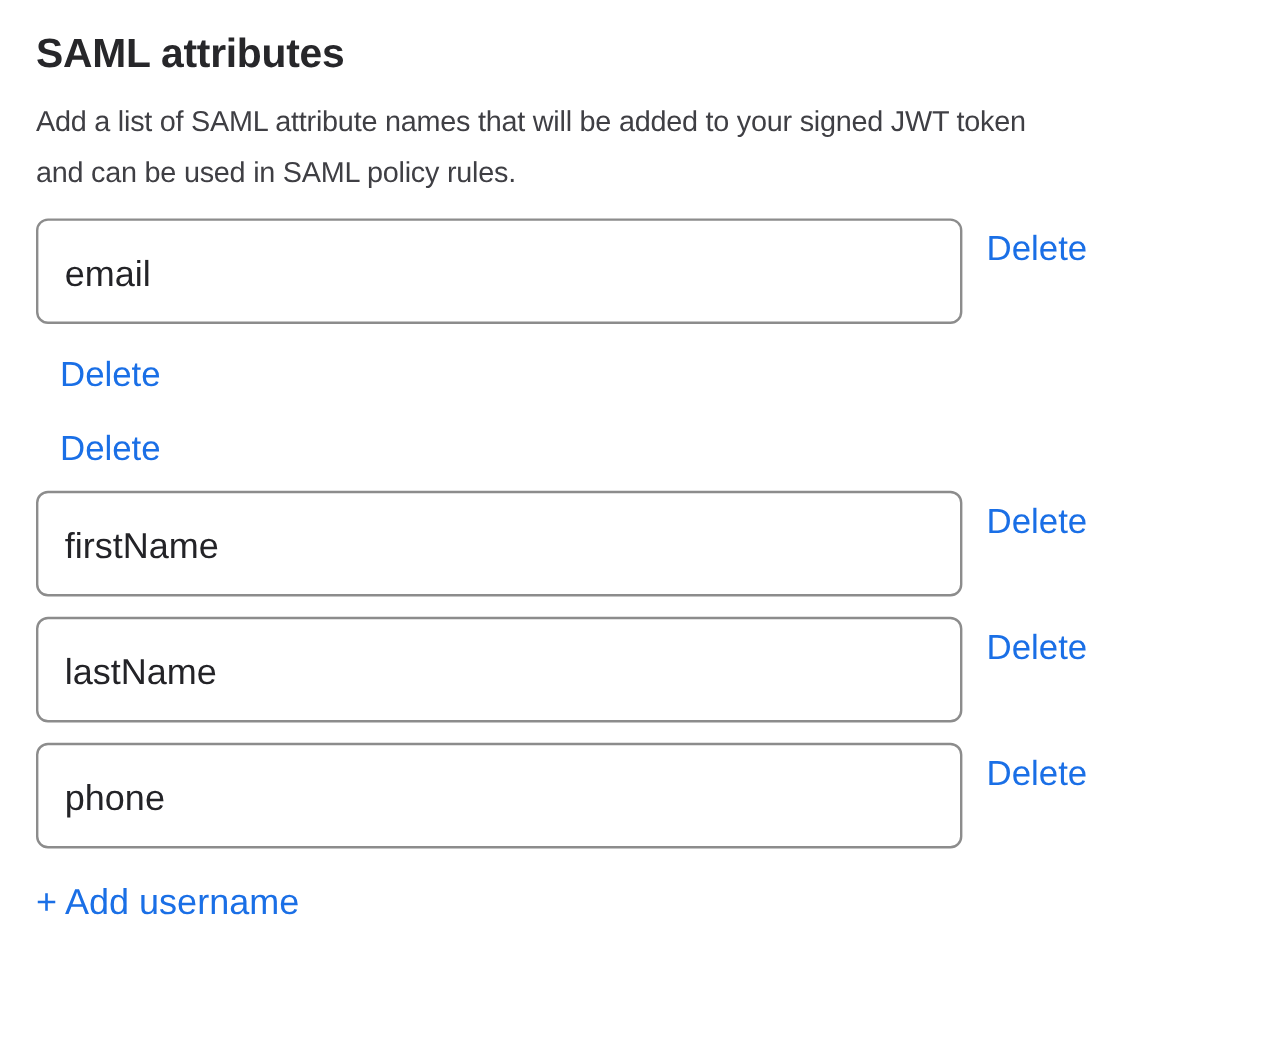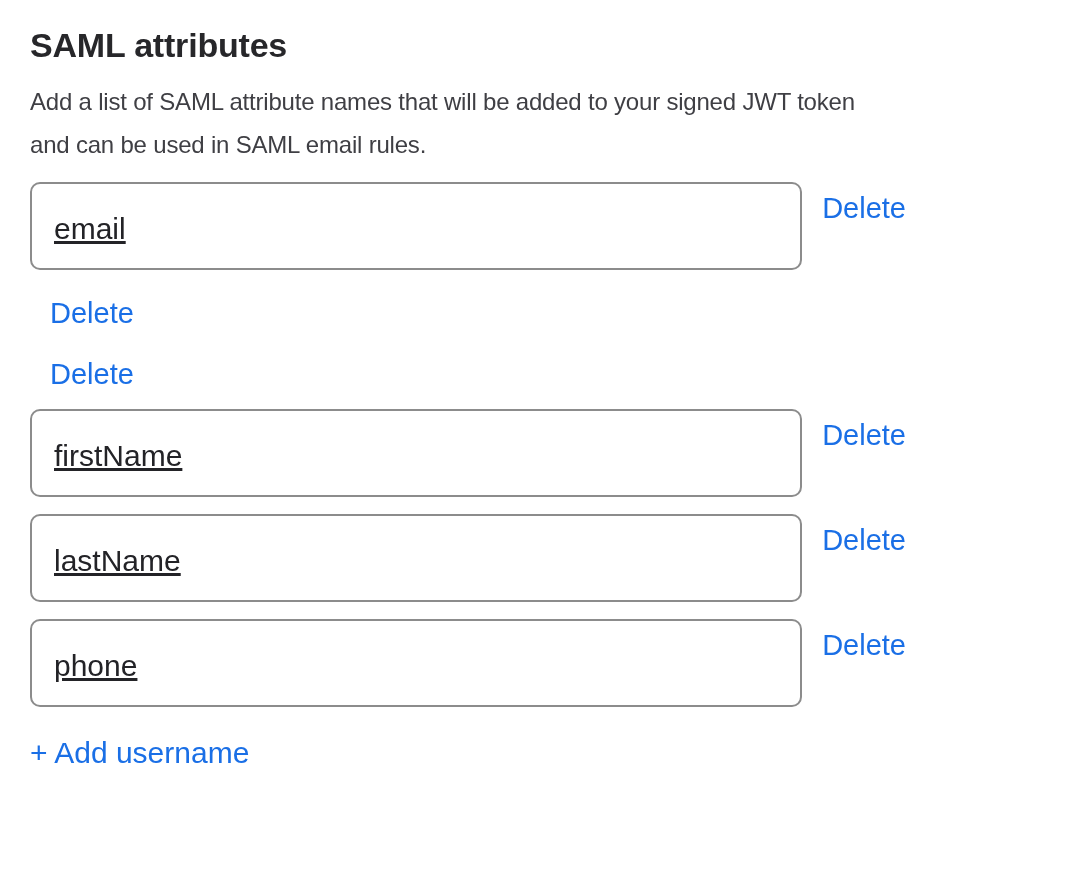--- a/index.html
+++ b/index.html
@@ -48,21 +48,20 @@
     width: 888px;
     height: 88px;
     border: 2px solid #8c8c8c;
     border-radius: 10px;
     padding: 6px 20px 0 22px;
     font-family: "Liberation Sans", "DejaVu Sans", sans-serif;
     font-size: 30px;
     color: #232327;
     background: #ffffff;
     outline: none;
-    text-decoration: underline;
   }
   .link {
     color: #1a6fe6;
     text-decoration-thickness: 2px;
     text-underline-offset: 5px;
     cursor: pointer;
   }
   .delete-link {
     display: inline-block;
     margin-left: 20px;
@@ -81,21 +80,21 @@
 </style>
 </head>
 <body>
 
 <div class="page">
 
   <h2 class="section-title">SAML attributes</h2>
 
   <div class="section-desc">
     <div class="desc-line">Add a list of SAML attribute names that will be added to your signed JWT token</div>
-    <div class="desc-line">and can be used in SAML email rules.</div>
+    <div class="desc-line">and can be used in SAML policy rules.</div>
   </div>
 
   <div class="attr-list" id="attr-list">
 
       <div class="attr-row">
         <input class="attr-input" type="text" value="email" style="">
         <a class="link delete-link">Delete</a>
       </div>
 
       <div class="attr-row">

